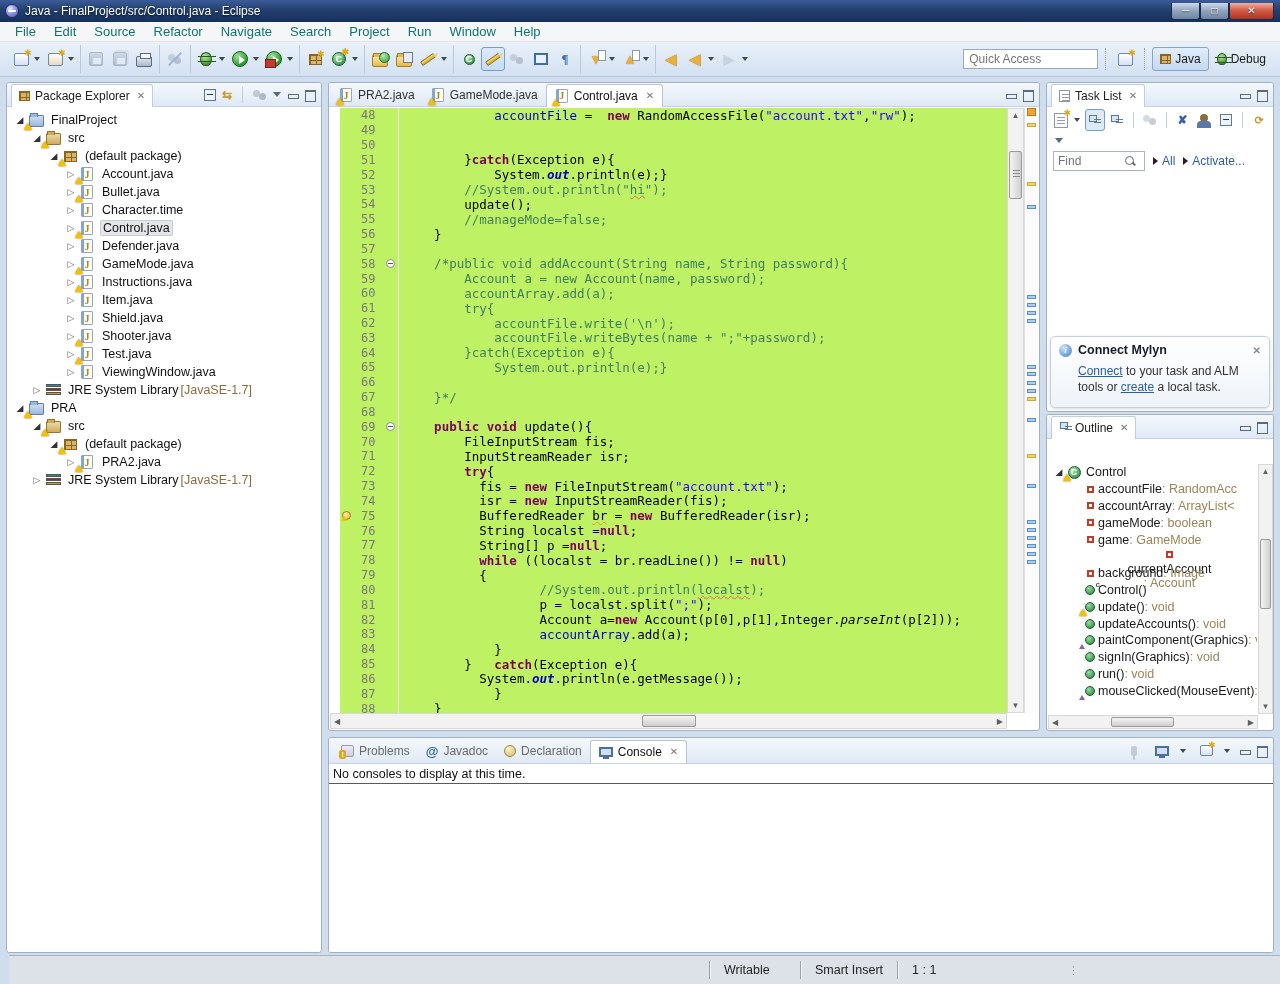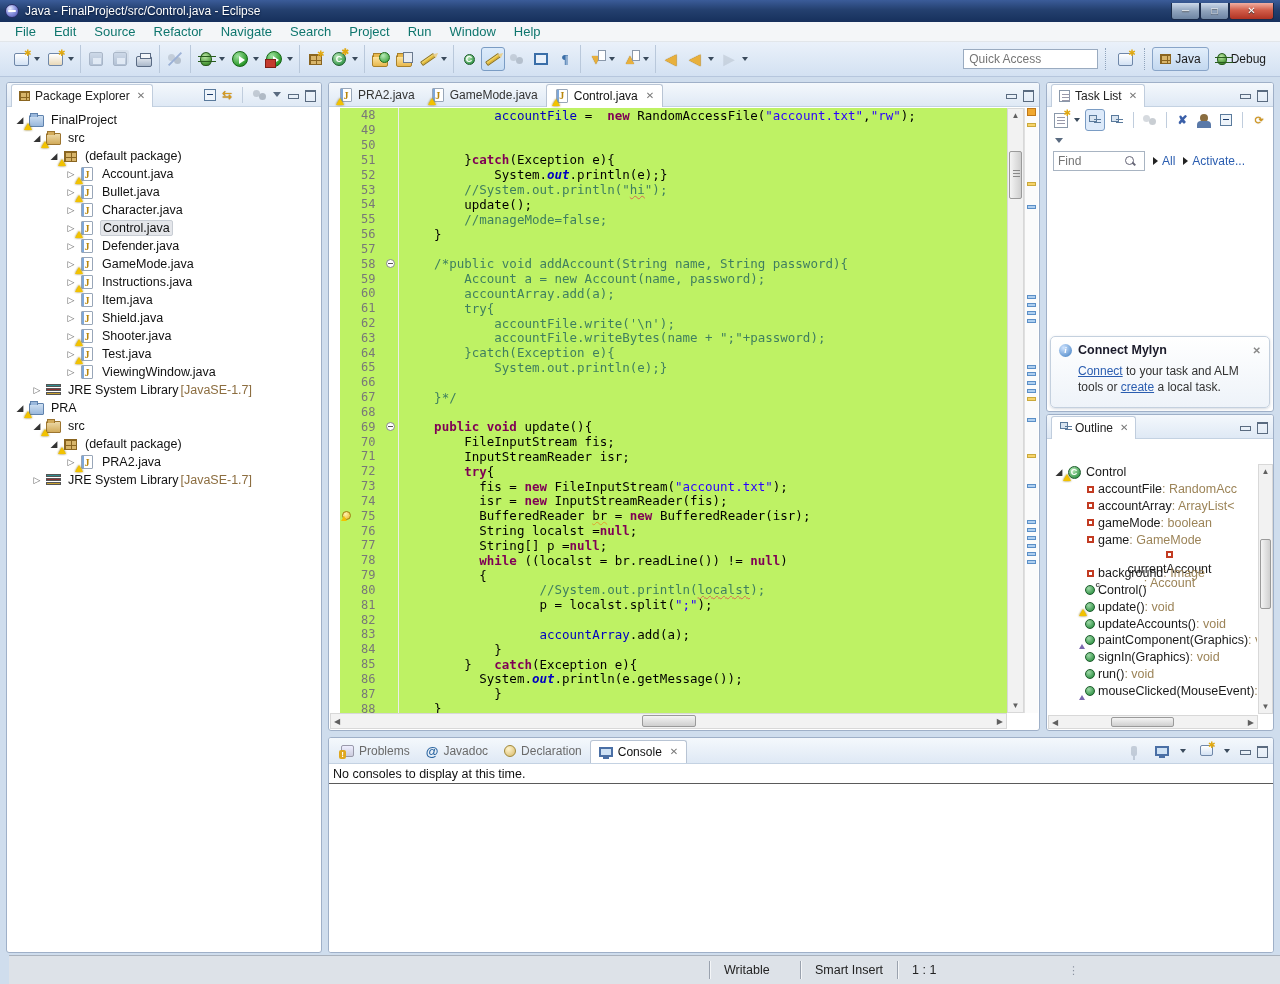--- a/index.html
+++ b/index.html
@@ -427,21 +427,21 @@
               <span class="ic-j">J</span>
               <span class="warnov"></span>
             </span>
             <span class="lbl">Bullet.java</span>
           </div>
           <div class="tree-row" style="padding-left: 57px;">
             <span class="arr">▷</span>
             <span class="tw">
               <span class="ic-j">J</span>
             </span>
-            <span class="lbl">Character.java</span>
+            <span class="lbl">Character.time</span>
           </div>
           <div class="tree-row" style="padding-left: 57px;">
             <span class="arr">▷</span>
             <span class="tw">
               <span class="ic-j">J</span>
               <span class="warnov"></span>
             </span>
             <span class="lbl selected">Control.java</span>
           </div>
           <div class="tree-row" style="padding-left: 57px;">
@@ -622,21 +622,21 @@
           <div class="cl"><span class="lnA"></span><span class="lnN">72</span><span class="lnF"></span><span class="codetxt"><span class="t-d">        </span><span class="t-k">try</span><span class="t-d">{</span></span></div>
           <div class="cl"><span class="lnA"></span><span class="lnN">73</span><span class="lnF"></span><span class="codetxt"><span class="t-d">          fis = </span><span class="t-k">new</span><span class="t-d"> FileInputStream(</span><span class="t-s">"account.txt"</span><span class="t-d">);</span></span></div>
           <div class="cl"><span class="lnA"></span><span class="lnN">74</span><span class="lnF"></span><span class="codetxt"><span class="t-d">          isr = </span><span class="t-k">new</span><span class="t-d"> InputStreamReader(fis);</span></span></div>
           <div class="cl"><span class="lnA"><span class="bulb"></span></span><span class="lnN">75</span><span class="lnF"></span><span class="codetxt"><span class="t-d">          BufferedReader </span><span class="t-u">br</span><span class="t-d"> = </span><span class="t-k">new</span><span class="t-d"> BufferedReader(isr);</span></span></div>
           <div class="cl"><span class="lnA"></span><span class="lnN">76</span><span class="lnF"></span><span class="codetxt"><span class="t-d">          String localst =</span><span class="t-k">null</span><span class="t-d">;</span></span></div>
           <div class="cl"><span class="lnA"></span><span class="lnN">77</span><span class="lnF"></span><span class="codetxt"><span class="t-d">          String[] p =</span><span class="t-k">null</span><span class="t-d">;</span></span></div>
           <div class="cl"><span class="lnA"></span><span class="lnN">78</span><span class="lnF"></span><span class="codetxt"><span class="t-d">          </span><span class="t-k">while</span><span class="t-d"> ((localst = br.readLine()) != </span><span class="t-k">null</span><span class="t-d">)</span></span></div>
           <div class="cl"><span class="lnA"></span><span class="lnN">79</span><span class="lnF"></span><span class="codetxt"><span class="t-d">          {</span></span></div>
           <div class="cl"><span class="lnA"></span><span class="lnN">80</span><span class="lnF"></span><span class="codetxt"><span class="t-c">                  //System.out.println(</span><span class="t-x">localst</span><span class="t-c">);</span></span></div>
           <div class="cl"><span class="lnA"></span><span class="lnN">81</span><span class="lnF"></span><span class="codetxt"><span class="t-d">                  p = localst.split(</span><span class="t-s">";"</span><span class="t-d">);</span></span></div>
-          <div class="cl"><span class="lnA"></span><span class="lnN">82</span><span class="lnF"></span></div>
+          <div class="cl"><span class="lnA"></span><span class="lnN">82</span><span class="lnF"></span><span class="codetxt"><span class="t-d">                  Account a=</span><span class="t-k">new</span><span class="t-d"> Account(p[0],p[1],Integer.</span><span class="t-i">parseInt</span><span class="t-d">(p[2]));</span></span></div>
           <div class="cl"><span class="lnA"></span><span class="lnN">83</span><span class="lnF"></span><span class="codetxt"><span class="t-d">                  </span><span class="t-f">accountArray</span><span class="t-d">.add(a);</span></span></div>
           <div class="cl"><span class="lnA"></span><span class="lnN">84</span><span class="lnF"></span><span class="codetxt"><span class="t-d">            }</span></span></div>
           <div class="cl"><span class="lnA"></span><span class="lnN">85</span><span class="lnF"></span><span class="codetxt"><span class="t-d">        }   </span><span class="t-k">catch</span><span class="t-d">(Exception e){</span></span></div>
           <div class="cl"><span class="lnA"></span><span class="lnN">86</span><span class="lnF"></span><span class="codetxt"><span class="t-d">          System.</span><span class="t-o">out</span><span class="t-d">.println(e.getMessage());</span></span></div>
           <div class="cl"><span class="lnA"></span><span class="lnN">87</span><span class="lnF"></span><span class="codetxt"><span class="t-d">            }</span></span></div>
           <div class="cl"><span class="lnA"></span><span class="lnN">88</span><span class="lnF"></span><span class="codetxt"><span class="t-d">    }</span></span></div>
         </div>
       <div class="sb" id="vScroll">
         <span class="sbarrow" style="top:2px">▲</span>
         <div id="vThumb"></div>

